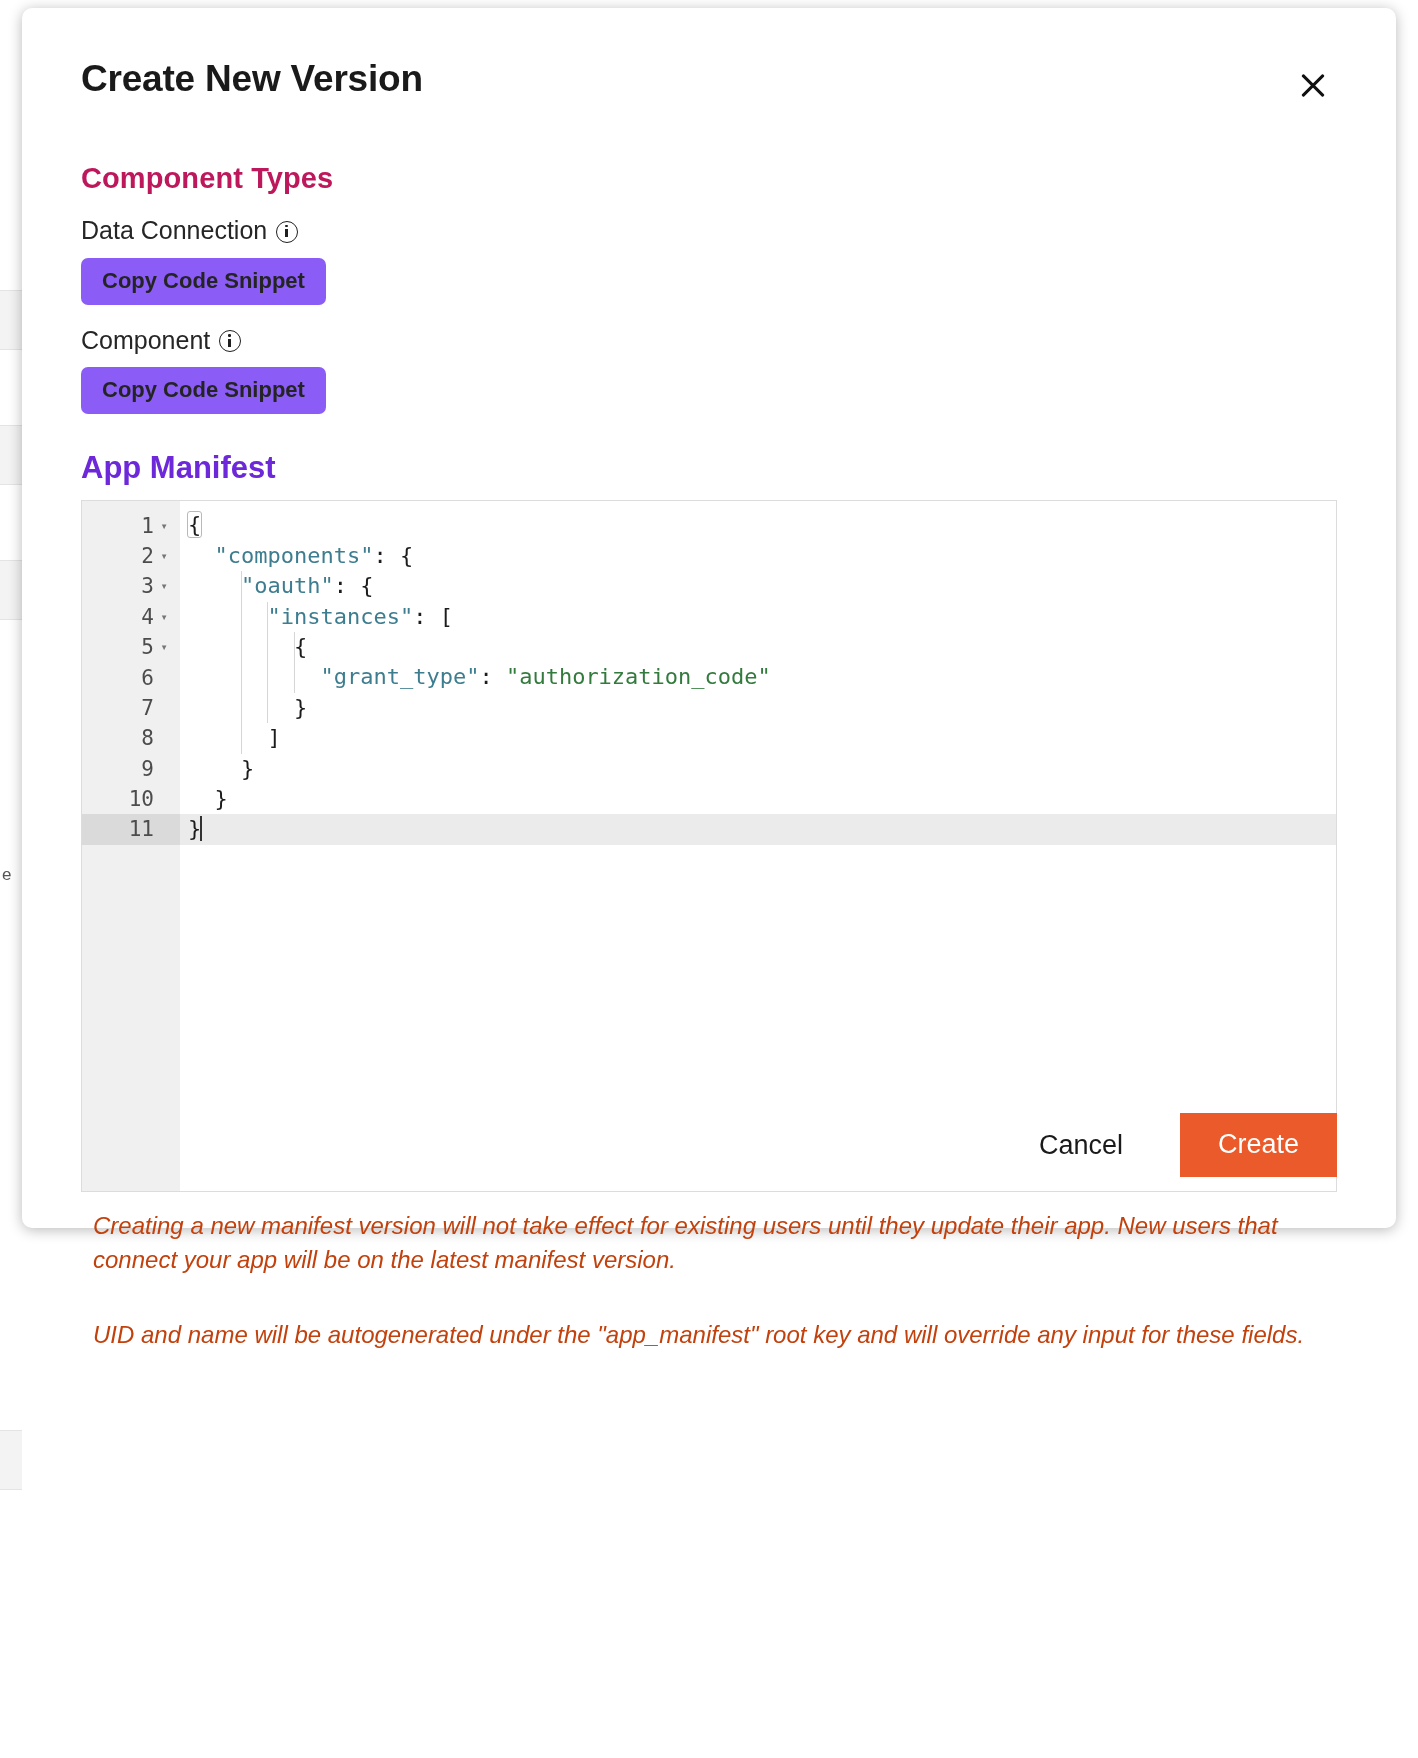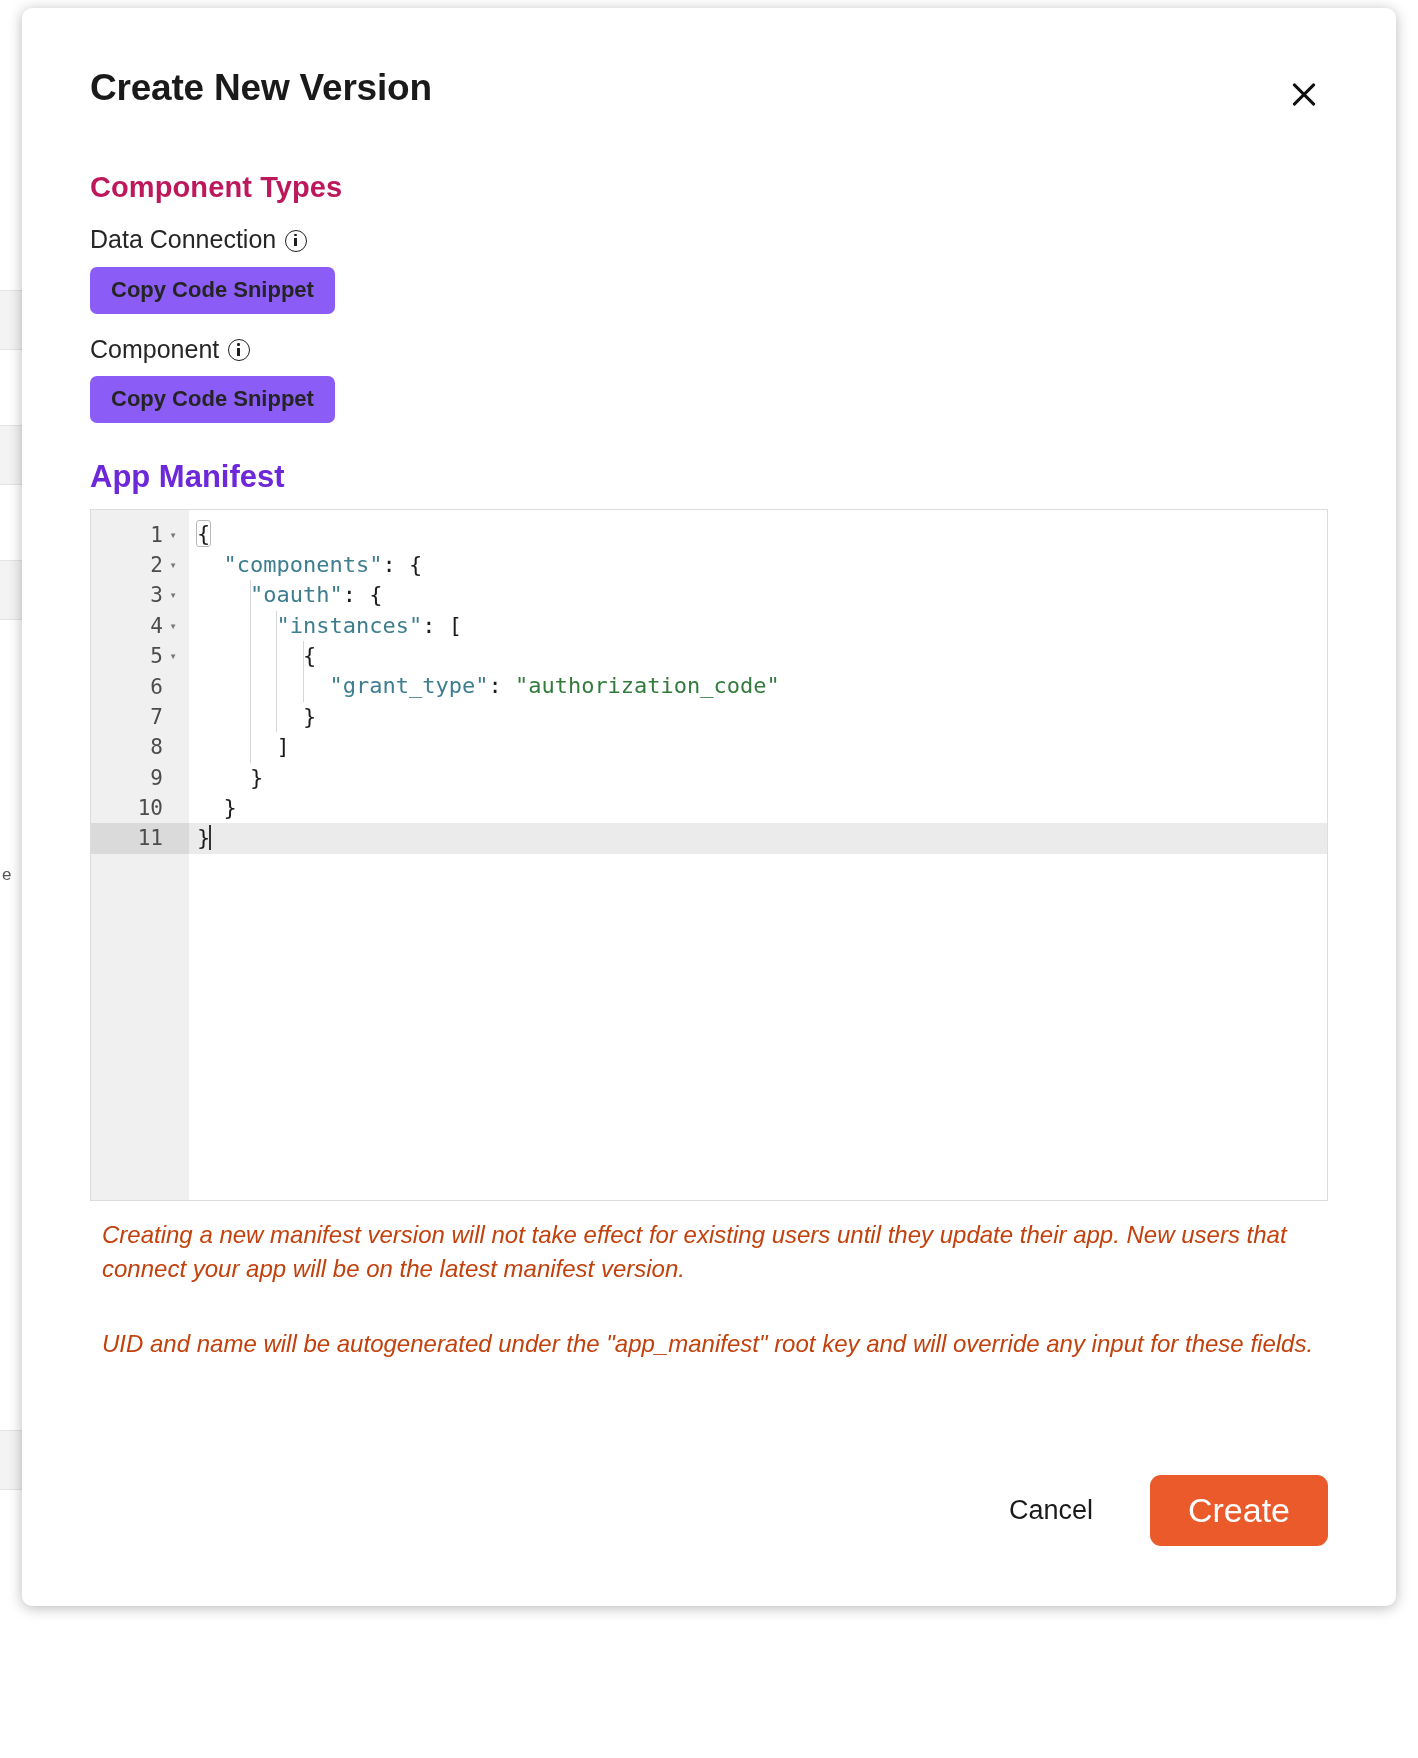--- a/index.html
+++ b/index.html
@@ -36,25 +36,25 @@
     font-size: 17px;
     color: #555;
     font-family: "Liberation Sans", sans-serif;
   }
 
   .dialog {
     position: absolute;
     left: 22px;
     top: 8px;
     width: 1374px;
-    height: 1598px;
+    height: 1220px;
     background: #ffffff;
     border-radius: 10px;
     box-shadow: 0 2px 14px rgba(0,0,0,0.28);
-    padding: 14px;
+    padding: 5px;
   }
 
   .dialog-inner {
     padding: 46px 54px 0 54px;
     position: relative;
     height: 100%;
   }
 
   .title-row {
     display: flex;
@@ -268,24 +268,24 @@
     border: none;
     font-family: "Liberation Sans", sans-serif;
     font-size: 27px;
     color: #1a1a1a;
     cursor: pointer;
     padding: 12px 18px;
   }
   .create-btn {
     background: #ea5a2a;
     border: none;
-    border-radius: 11px;
+    border-radius: 0;
     color: #ffffff;
     font-family: "Liberation Sans", sans-serif;
-    font-size: 34px;
+    font-size: 27px;
     padding: 17px 38px;
     cursor: pointer;
     line-height: 1.1;
   }
 </style>
 </head>
 <body>
 
 <div class="backdrop">
   <div class="bg-strip" style="top:290px; width:22px; height:60px;"></div>

